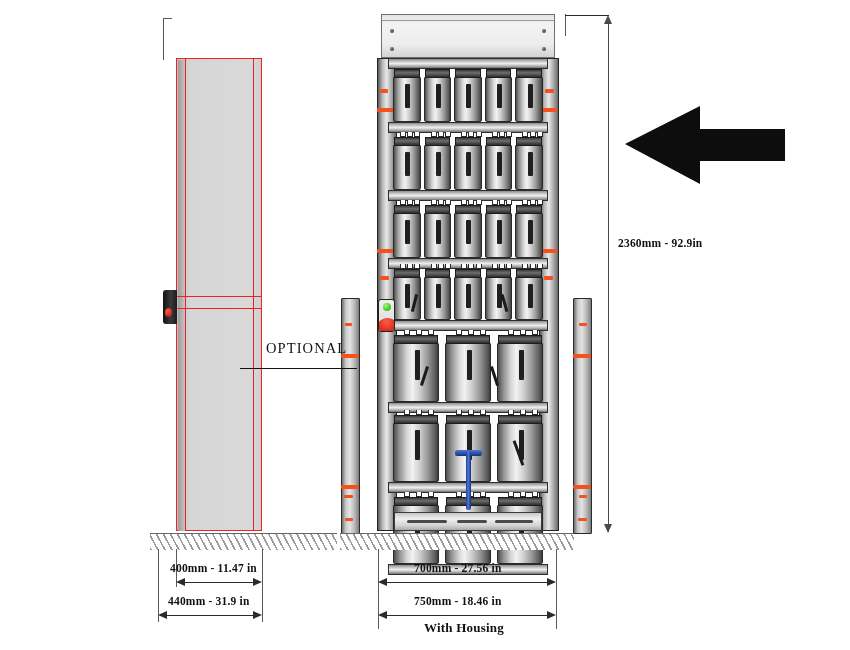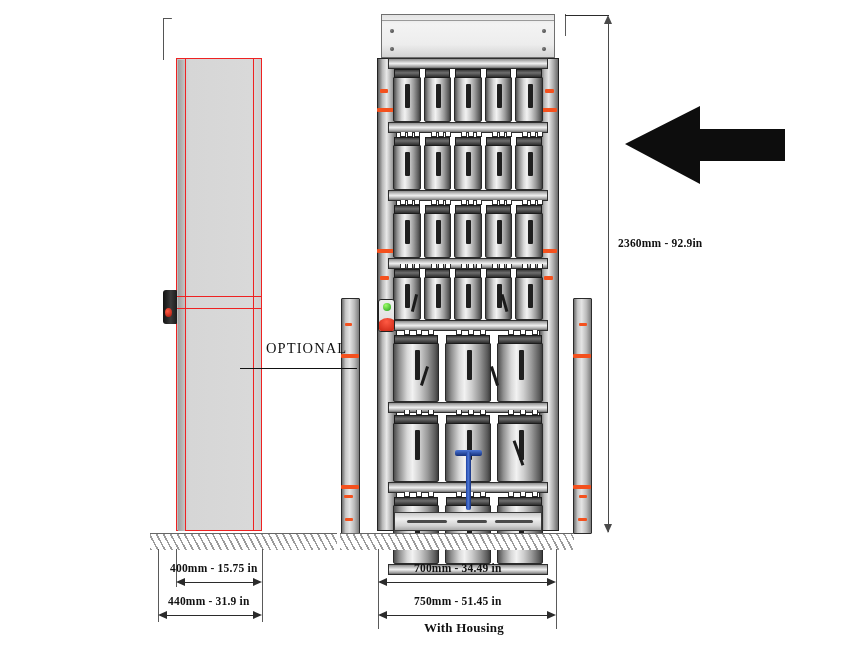--- a/index.html
+++ b/index.html
@@ -421,41 +421,41 @@
     <div class="av up" style="left:604px;top:15px;"></div>
     <div class="av down" style="left:604px;top:524px;"></div>
     <div class="dimtxt b" style="left:618px;top:237px;">2360mm - 92.9in</div>
   </div>
 
   <div>
     <div class="ext" style="left:158px;top:549px;height:73px;"></div>
     <div class="ext" style="left:176px;top:549px;height:38px;"></div>
     <div class="ext" style="left:262px;top:549px;height:73px;"></div>
 
-    <div class="dimtxt b" style="left:170px;top:562px;">400mm - 15.75 in</div>
+    <div class="dimtxt b" style="left:170px;top:562px;">400mm - 11.47 in</div>
     <div class="dimline" style="left:179px;top:582px;width:80px;"></div>
     <div class="ah left" style="left:176px;top:578px;"></div>
     <div class="ah right" style="left:253px;top:578px;"></div>
 
     <div class="dimtxt b" style="left:168px;top:595px;">440mm - 31.9 in</div>
     <div class="dimline" style="left:161px;top:615px;width:98px;"></div>
     <div class="ah left" style="left:158px;top:611px;"></div>
     <div class="ah right" style="left:253px;top:611px;"></div>
   </div>
 
   <div>
     <div class="ext" style="left:378px;top:549px;height:80px;"></div>
     <div class="ext" style="left:556px;top:549px;height:80px;"></div>
 
-    <div class="dimtxt b" style="left:414px;top:562px;">700mm - 34.49 in</div>
+    <div class="dimtxt b" style="left:414px;top:562px;">700mm - 27.56 in</div>
     <div class="dimline" style="left:381px;top:582px;width:172px;"></div>
     <div class="ah left" style="left:378px;top:578px;"></div>
     <div class="ah right" style="left:547px;top:578px;"></div>
 
-    <div class="dimtxt b" style="left:414px;top:595px;">750mm - 51.45 in</div>
+    <div class="dimtxt b" style="left:414px;top:595px;">750mm - 18.46 in</div>
     <div class="dimline" style="left:381px;top:615px;width:172px;"></div>
     <div class="ah left" style="left:378px;top:611px;"></div>
     <div class="ah right" style="left:547px;top:611px;"></div>
 
     <div class="dimtxt b" style="left:424px;top:620px;font-size:13px;">With Housing</div>
   </div>
 
   <div class="arrow">
     <svg width="160" height="90" viewBox="0 0 160 90" aria-hidden="true">
       <polygon points="0,46 75,8 75,31 160,31 160,63 75,63 75,86" fill="#0d0d0d"></polygon>

